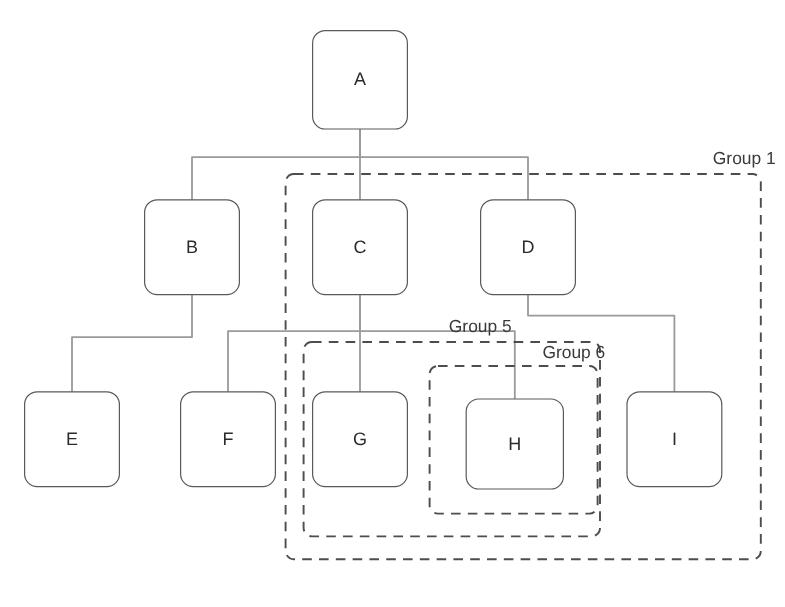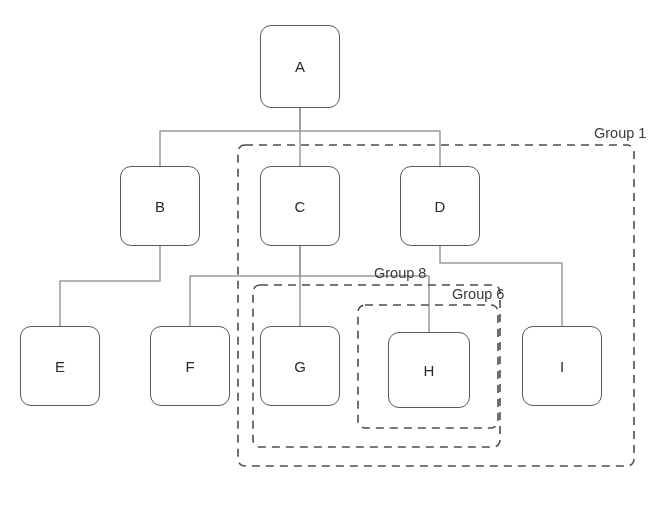--- a/index.html
+++ b/index.html
@@ -118,17 +118,17 @@
       <div class="node" style="left: 388px; top: 332px; width: 82px; height: 76px;">
         <span class="node-label">H</span>
       </div>
       <div class="node" style="left: 522px; top: 326px; width: 80px; height: 80px;">
         <span class="node-label">I</span>
       </div>
     </div>
 
   <div id="labels-layer">
       <div class="group-label" style="left: 570px; top: 126px;">Group 1</div>
-      <div class="group-label" style="left: 350px; top: 266px;">Group 8</div>
+      <div class="group-label" style="left: 350px; top: 266px;">Group 5</div>
       <div class="group-label" style="left: 428px; top: 287px;">Group 6</div>
     </div>
 
 </div>
 
 </body></html>

